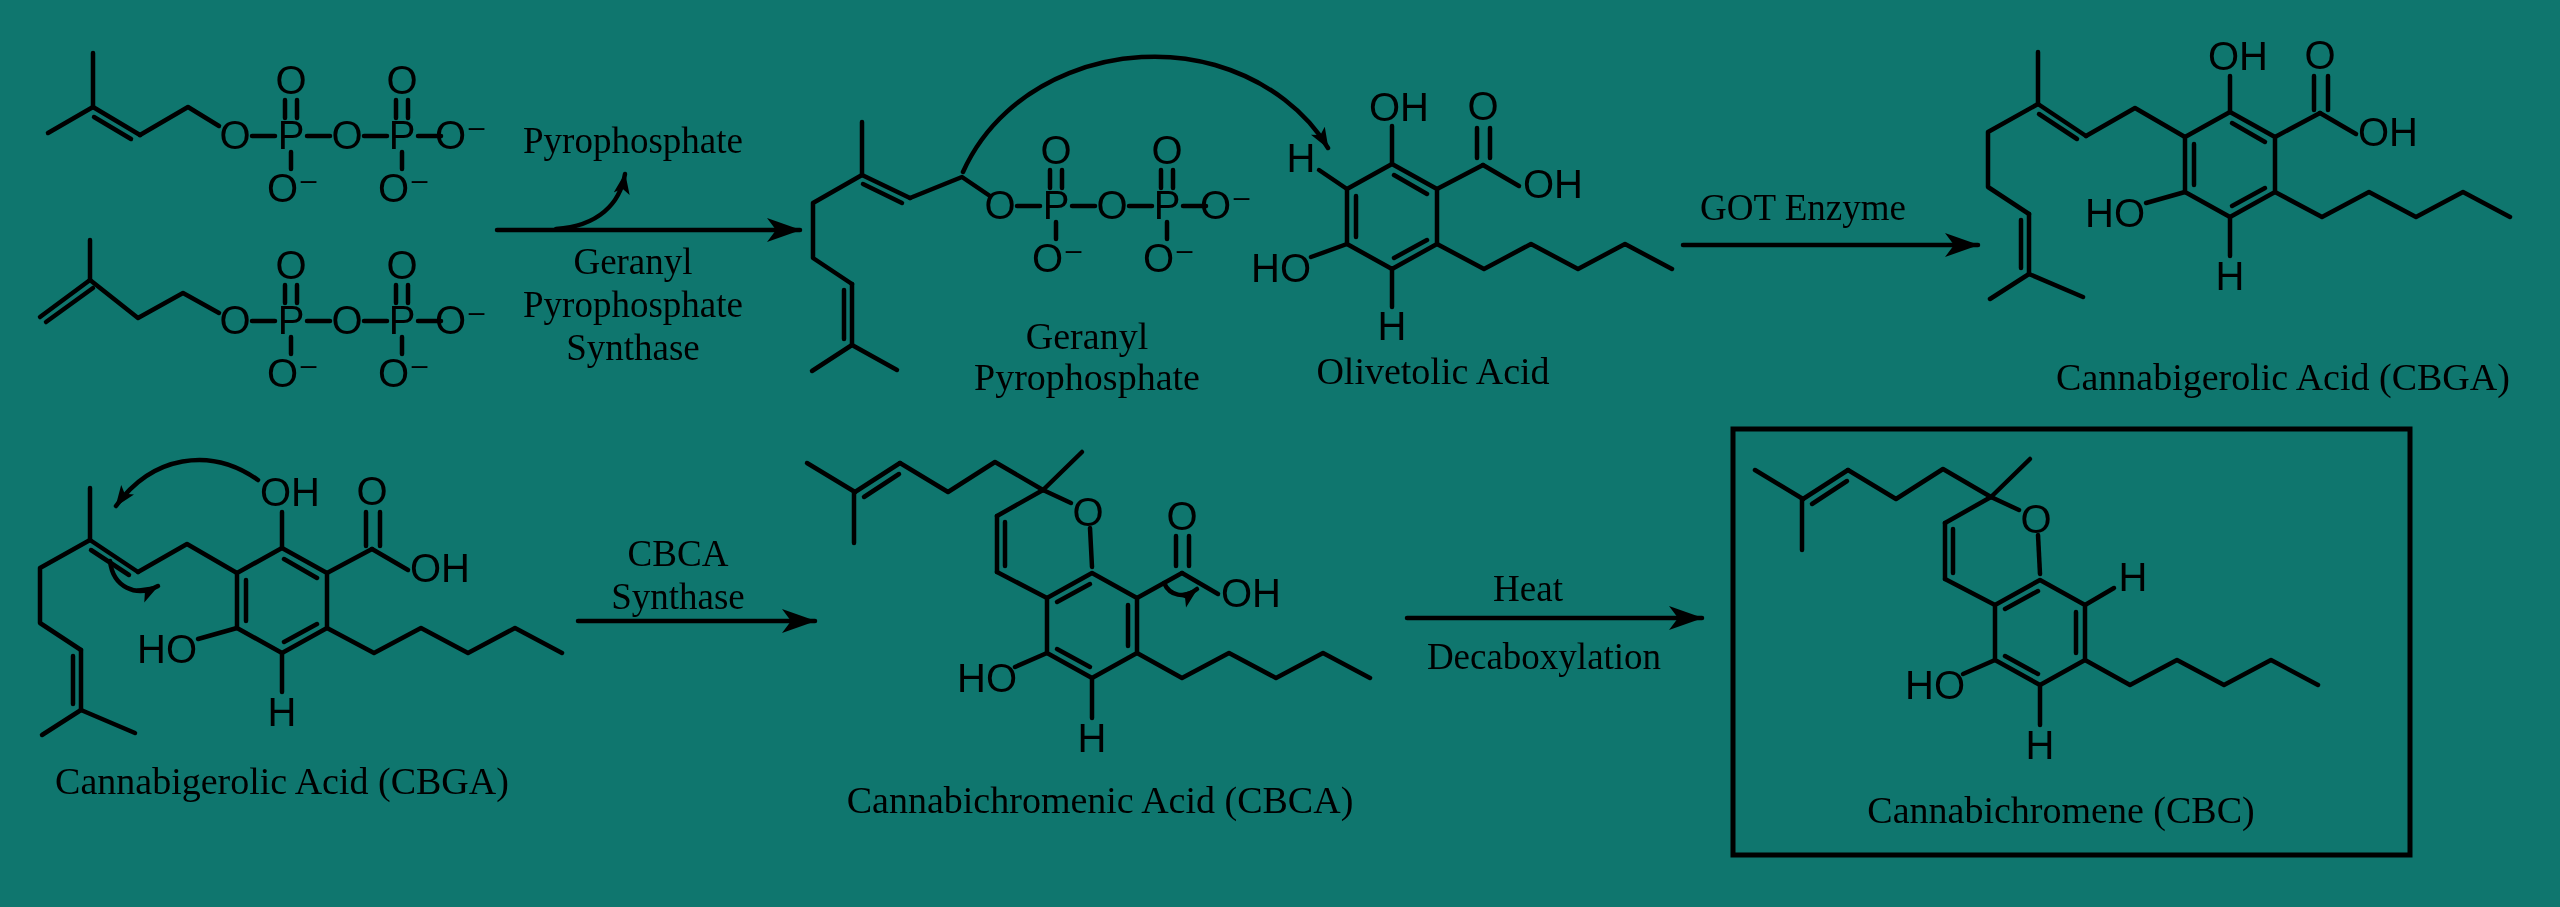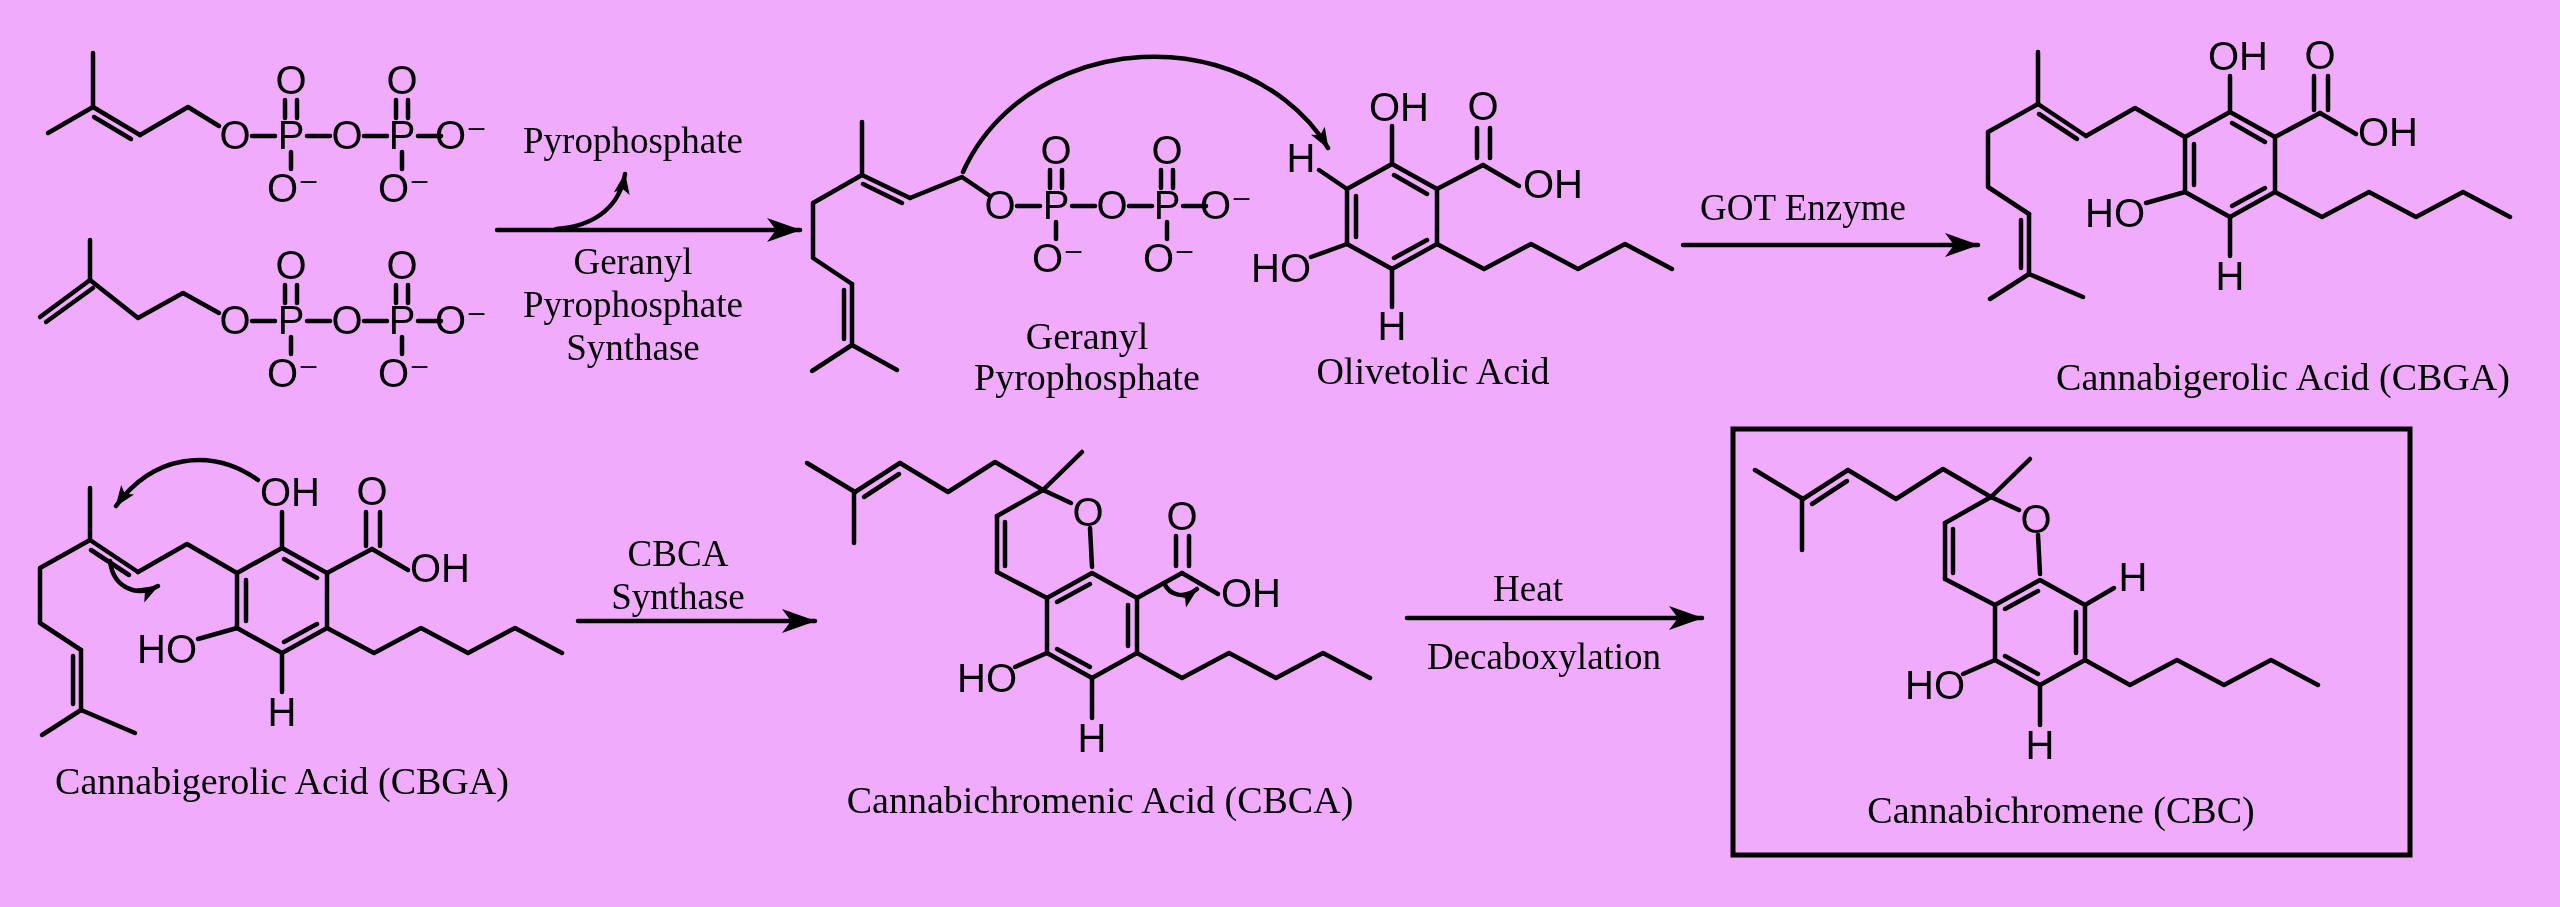--- a/index.html
+++ b/index.html
@@ -1,17 +1,17 @@
 <!DOCTYPE html>
 <html><head>
 <meta charset="utf-8">
 <style>
   html,body{margin:0;padding:0;}
   body{background:#f7f7f7;font-family:"Liberation Serif","DejaVu Serif",serif;}
-  .canvas{position:relative;width:2560px;height:907px;background:#f0abfc;overflow:hidden;}
+  .canvas{position:relative;width:2560px;height:907px;background:#0f766e;overflow:hidden;}
   svg{display:block}
   .bond{stroke:#000;stroke-width:4.5;fill:none;stroke-linecap:round;stroke-linejoin:round;}
   .boxline{stroke:#000;stroke-width:5;fill:none;}
   .atom{font-family:"Liberation Sans","DejaVu Sans",sans-serif;font-size:40px;fill:#000;text-anchor:middle;dominant-baseline:central;}
   .name{font-family:"Liberation Serif","DejaVu Serif",serif;font-size:38px;fill:#000;text-anchor:middle;dominant-baseline:central;}
   .enzyme{font-family:"Liberation Serif","DejaVu Serif",serif;font-size:37px;fill:#000;text-anchor:middle;dominant-baseline:central;}
 </style>
 </head>
 <body>
 

